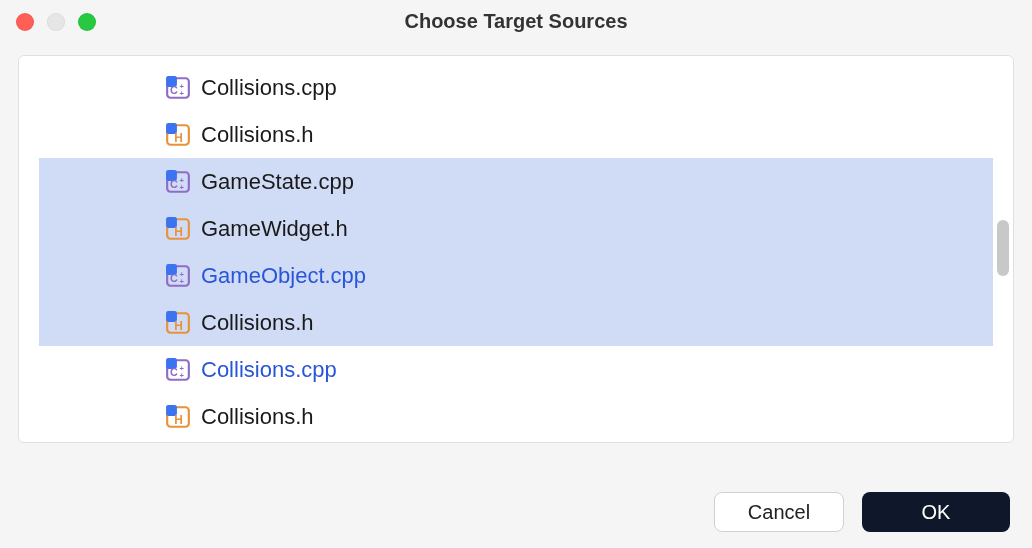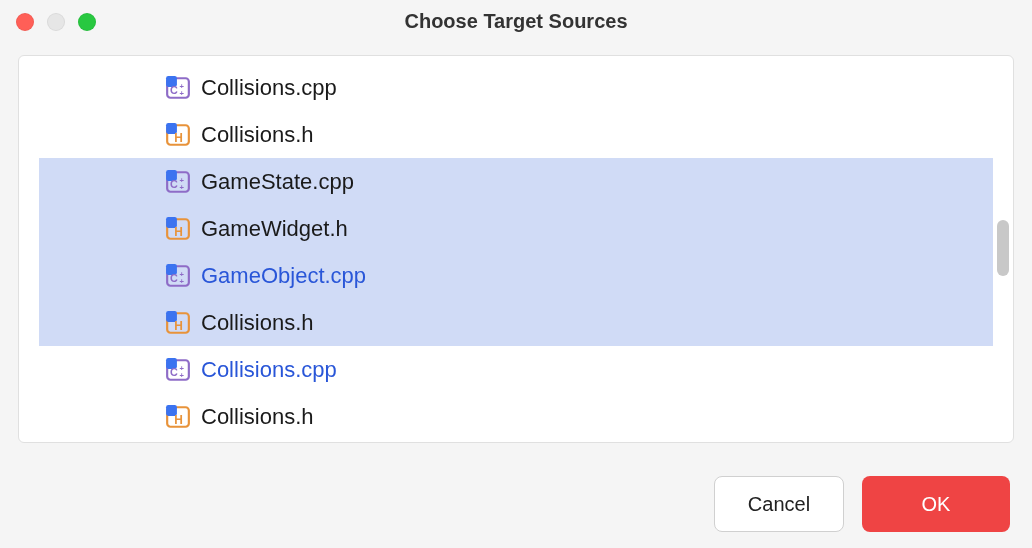--- a/index.html
+++ b/index.html
@@ -99,35 +99,35 @@
       border-radius: 6px;
     }
     .button-bar {
       display: flex;
       justify-content: flex-end;
       gap: 18px;
       padding: 16px 22px 16px 18px;
       align-items: center;
     }
     .btn {
-      height: 56px;
+      height: 40px;
       border-radius: 8px;
       font-size: 20px;
       cursor: pointer;
       border: none;
       padding: 0 31px;
       min-width: 130px;
     }
     .btn-cancel {
       background: #fff;
       border: 1px solid #d0d0d0;
       color: #222;
     }
     .btn-ok {
-      background: #ef4444;
+      background: #0f172a;
       color: #fff;
       min-width: 148px;
     }
   </style>
 </head>
 <body>
 
 <div class="titlebar">
   <div class="traffic-lights">
     <div class="traffic-light tl-close"></div>

